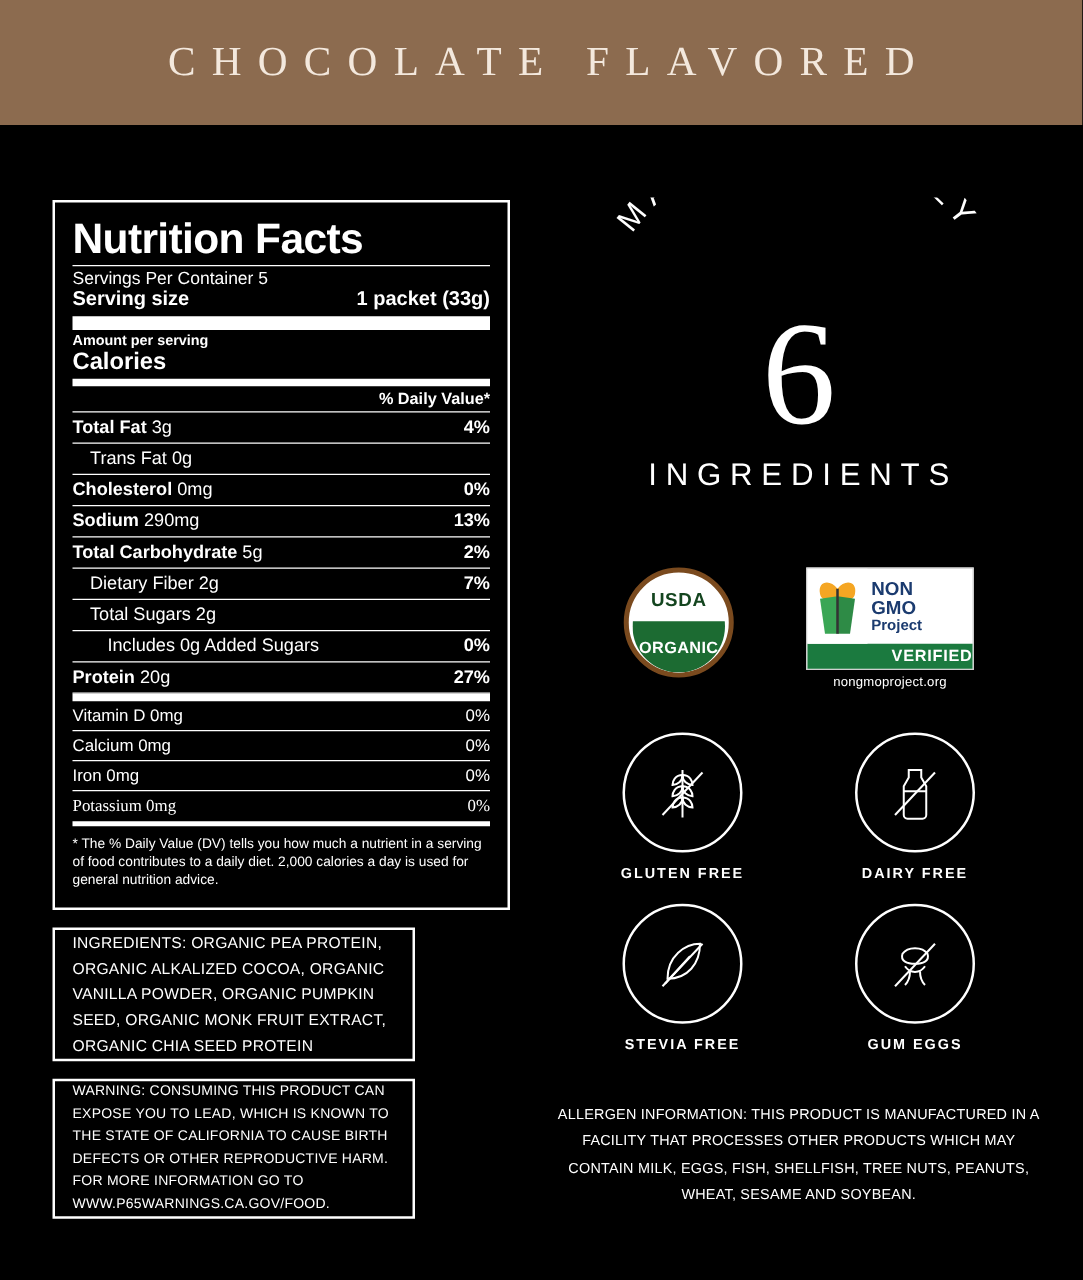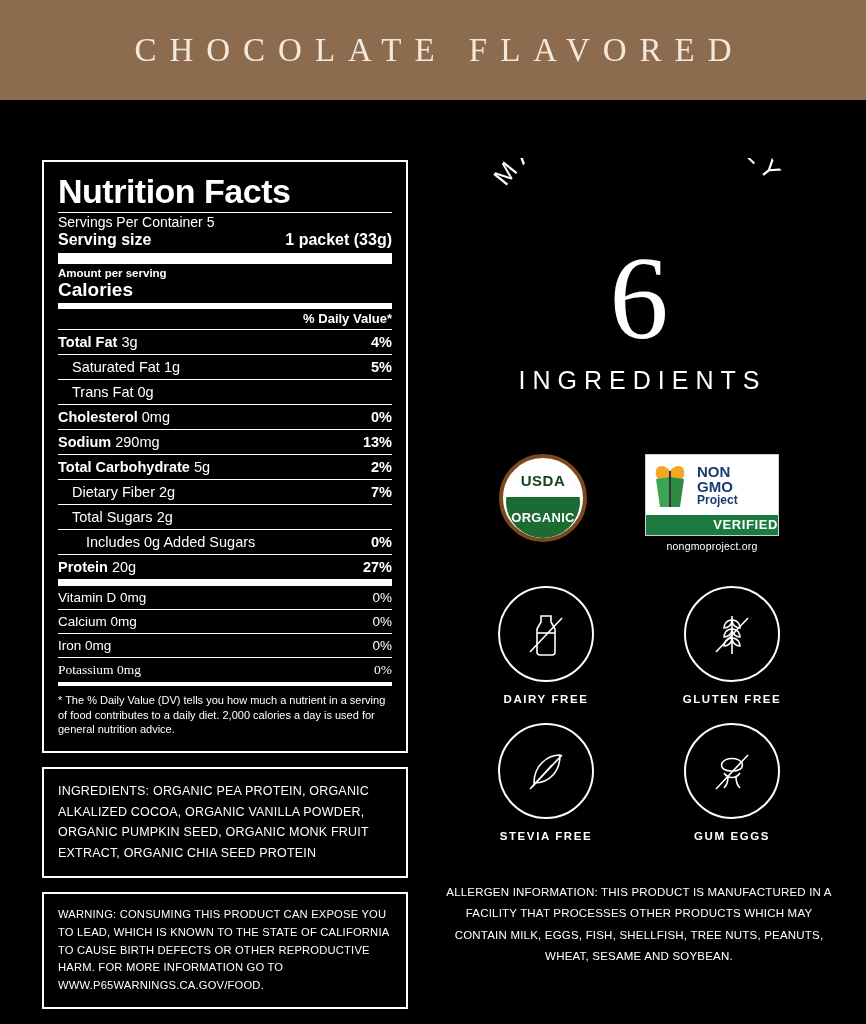--- a/index.html
+++ b/index.html
@@ -122,23 +122,23 @@
   .nf-vitrow.last { border-bottom: none; font-family: Liberation Serif, serif; }
   .nf-foot {
     font-size: 11px;
     line-height: 1.35;
     padding-top: 7px;
   }
 
   
   .boxed {
     border: 2px solid #ffffff;
-    padding: 12px 14px;
-    box-sizing: border-box;
-    width: 366px;
+    padding: 0 14px;
+    box-sizing: border-box;
+    width: 290px;
     margin-top: 14px;
     font-size: 12.5px;
     line-height: 1.65;
     letter-spacing: 0.2px;
   }
   .boxed.small {
     font-size: 11.2px;
     line-height: 1.6;
   }
 
@@ -317,24 +317,20 @@
       <div class="rule-thick"></div>
       <div class="nf-amount">Amount per serving</div>
       <div class="nf-calories">Calories</div>
       <div class="rule-fat"></div>
       <div class="nf-dv">% Daily Value*</div>
       <div class="rule-thin"></div>
 
       <div class="nf-row">
         <span class="lbl"><b>Total Fat</b> <span>3g</span></span>
         <span class="val">4%</span>
-      </div>
-      <div class="nf-row">
-        <span class="lbl indent1"><span>Saturated Fat</span> <span>1g</span></span>
-        <span class="val">5%</span>
       </div>
       <div class="nf-row">
         <span class="lbl indent1"><span>Trans Fat</span> <span>0g</span></span>
         <span class="val"></span>
       </div>
       <div class="nf-row">
         <span class="lbl"><b>Cholesterol</b> <span>0mg</span></span>
         <span class="val">0%</span>
       </div>
       <div class="nf-row">
@@ -436,47 +432,47 @@
         </div>
         <div class="nongmo-url">nongmoproject.org</div>
       </div>
     </div>
 
     <div class="badges">
 
       <div class="badge">
         <div class="badge-circle">
           <svg width="56" height="56" viewBox="0 0 56 56" stroke="#ffffff" stroke-width="1.6" fill="none">
-            <path d="M23 10 h10 v6 l4 7 v23 a3 3 0 0 1 -3 3 h-12 a3 3 0 0 1 -3 -3 v-23 l4 -7 z"></path>
-            <line x1="19" y1="27" x2="37" y2="27"></line>
-            <line x1="12" y1="46" x2="44" y2="12"></line>
-          </svg>
-        </div>
-        <div class="badge-label">DAIRY FREE</div>
-      </div>
-
-      <div class="badge">
-        <div class="badge-circle">
-          <svg width="56" height="56" viewBox="0 0 56 56" stroke="#ffffff" stroke-width="1.6" fill="none">
             <line x1="28" y1="10" x2="28" y2="48"></line>
             <path d="M28 14 C22 14, 20 19, 20 22 C24 22, 28 19, 28 14 Z"></path>
             <path d="M28 14 C34 14, 36 19, 36 22 C32 22, 28 19, 28 14 Z"></path>
             <path d="M28 23 C22 23, 20 28, 20 31 C24 31, 28 28, 28 23 Z"></path>
             <path d="M28 23 C34 23, 36 28, 36 31 C32 31, 28 28, 28 23 Z"></path>
             <path d="M28 32 C22 32, 20 37, 20 40 C24 40, 28 37, 28 32 Z"></path>
             <path d="M28 32 C34 32, 36 37, 36 40 C32 40, 28 37, 28 32 Z"></path>
             <line x1="12" y1="46" x2="44" y2="12"></line>
           </svg>
         </div>
         <div class="badge-label">GLUTEN FREE</div>
       </div>
 
       <div class="badge">
         <div class="badge-circle">
           <svg width="56" height="56" viewBox="0 0 56 56" stroke="#ffffff" stroke-width="1.6" fill="none">
+            <path d="M23 10 h10 v6 l4 7 v23 a3 3 0 0 1 -3 3 h-12 a3 3 0 0 1 -3 -3 v-23 l4 -7 z"></path>
+            <line x1="19" y1="27" x2="37" y2="27"></line>
+            <line x1="12" y1="46" x2="44" y2="12"></line>
+          </svg>
+        </div>
+        <div class="badge-label">DAIRY FREE</div>
+      </div>
+
+      <div class="badge">
+        <div class="badge-circle">
+          <svg width="56" height="56" viewBox="0 0 56 56" stroke="#ffffff" stroke-width="1.6" fill="none">
             <path d="M16 40 C16 22, 30 12, 42 12 C42 28, 32 40, 16 40 Z"></path>
             <line x1="14" y1="44" x2="34" y2="22"></line>
             <line x1="12" y1="46" x2="44" y2="12"></line>
           </svg>
         </div>
         <div class="badge-label">STEVIA FREE</div>
       </div>
 
       <div class="badge">
         <div class="badge-circle">

